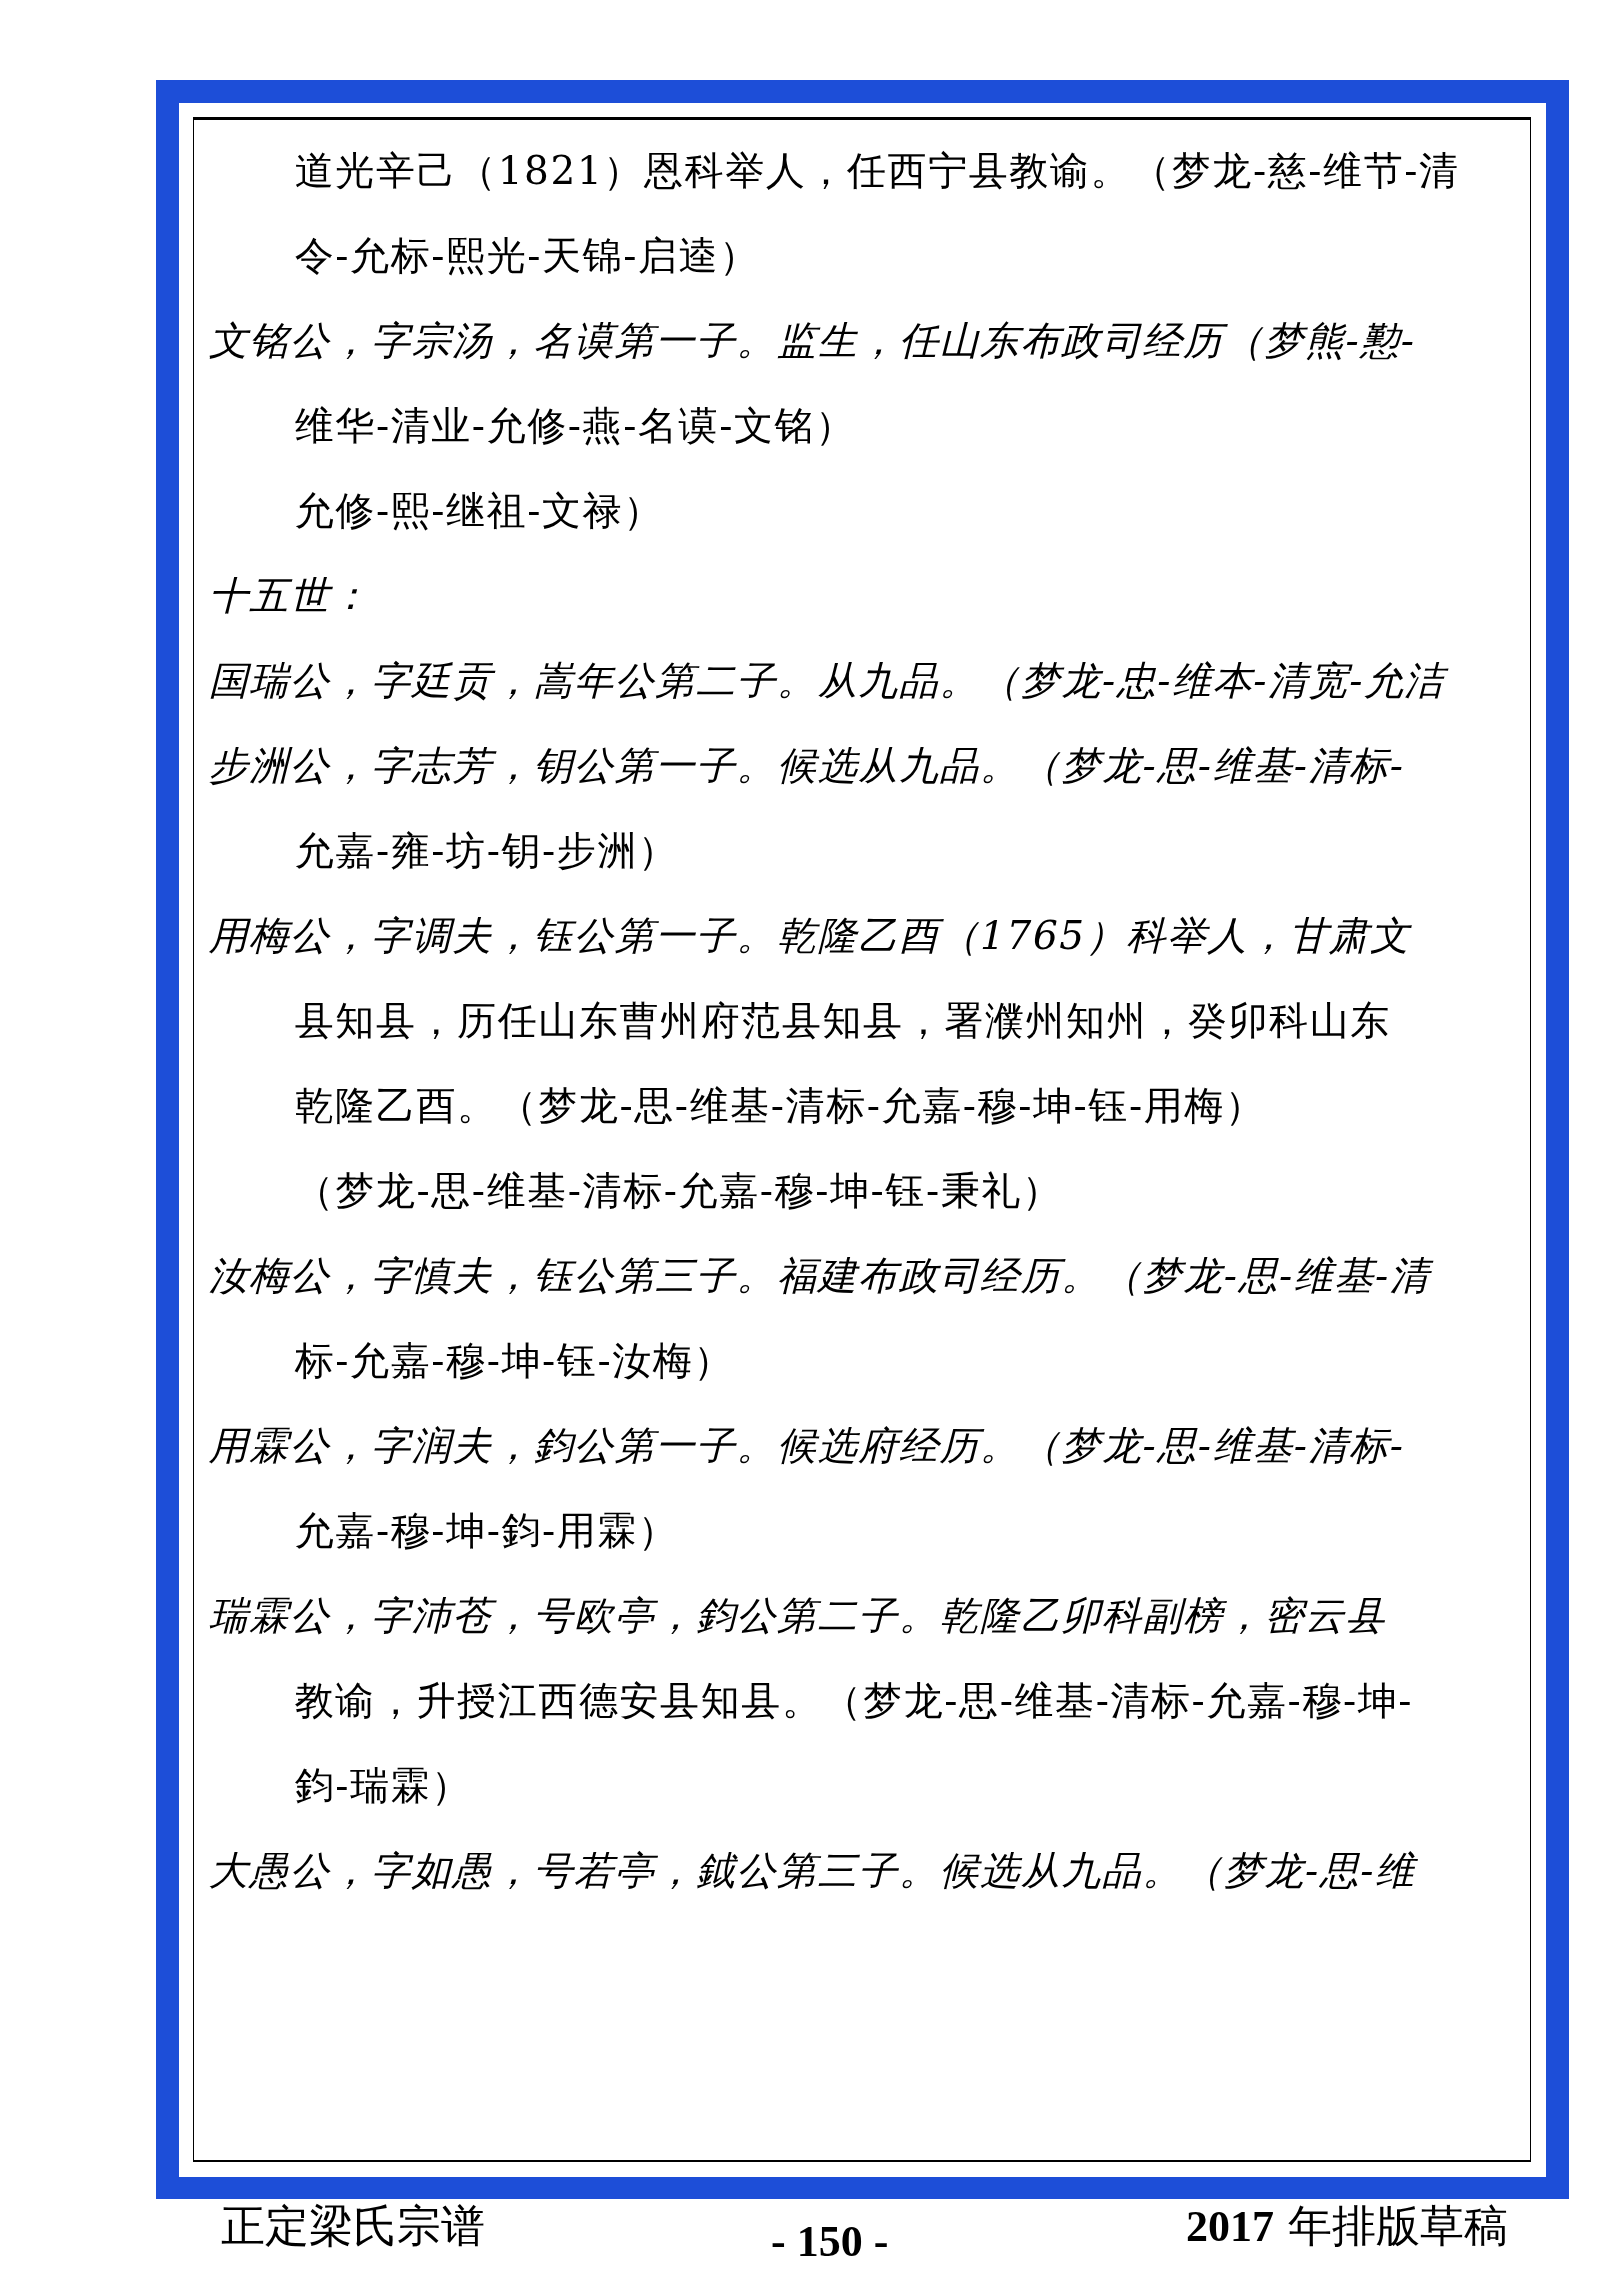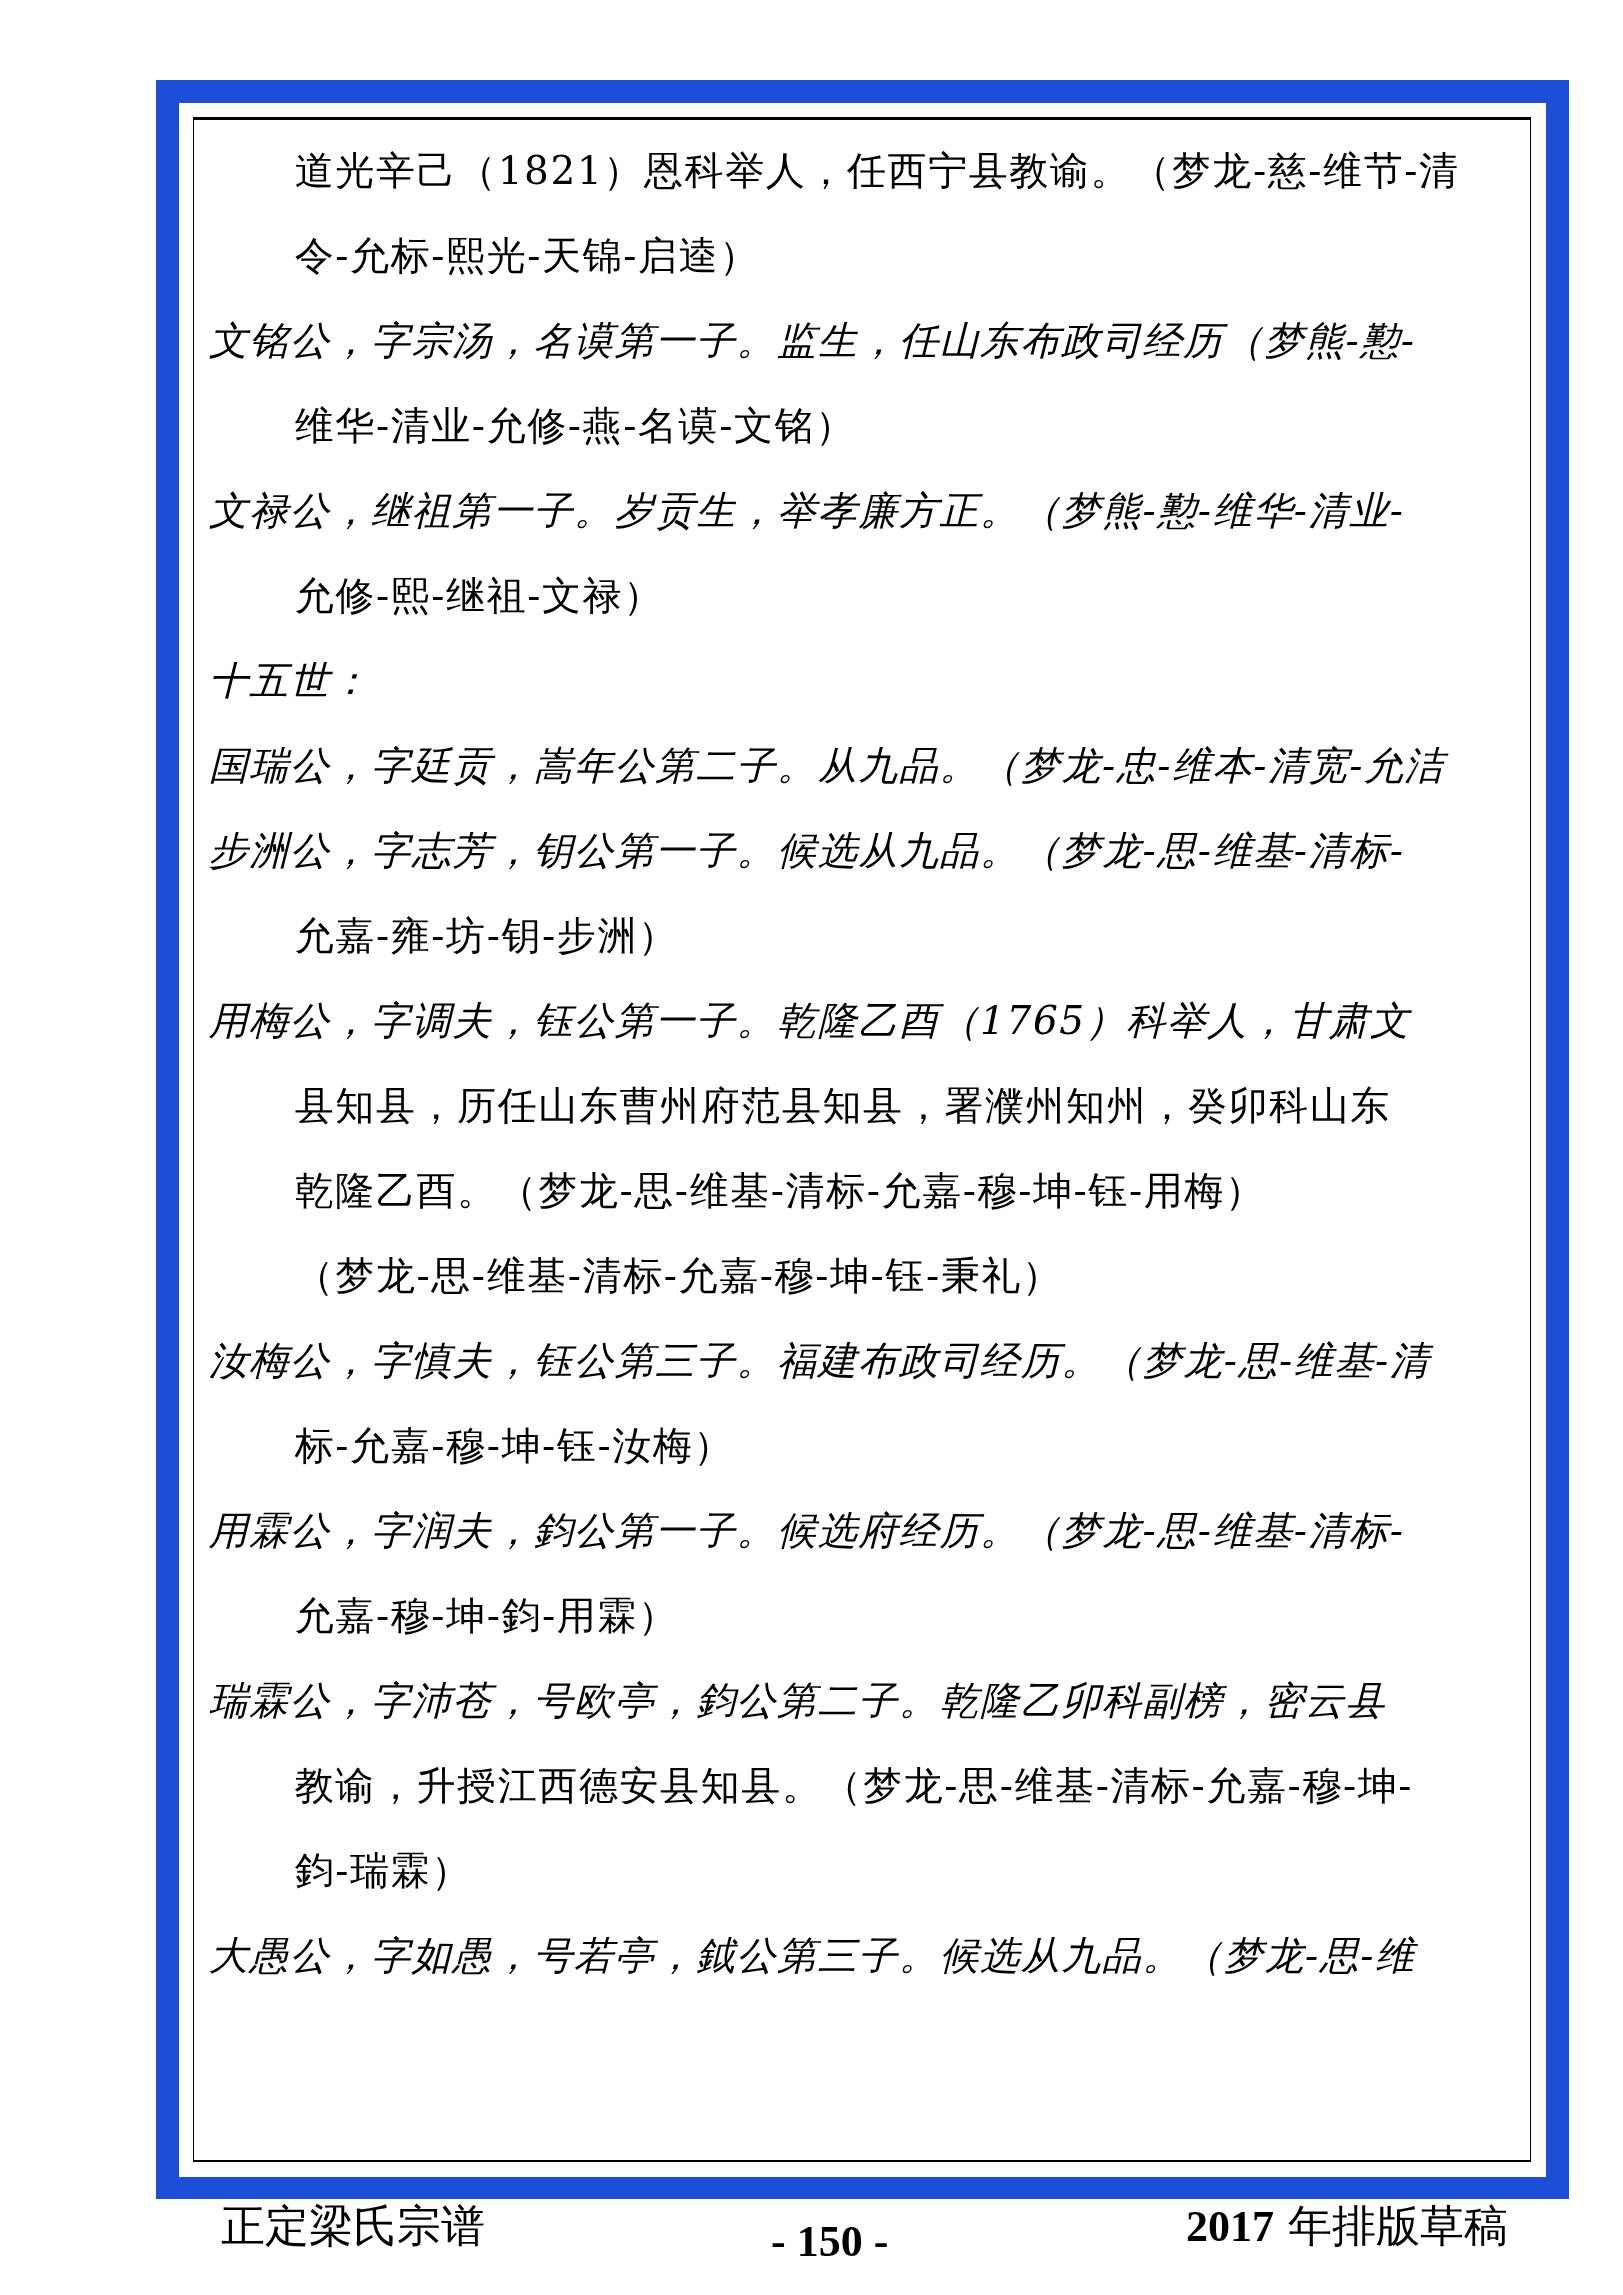--- a/index.html
+++ b/index.html
@@ -110,21 +110,20 @@
 <body>
 
 <div class="outer-frame">
   <div class="white-gap"></div>
   <div class="inner-box">
     <div class="content">
       <div class="para cont">道光辛己（1821）恩科举人，任西宁县教谕。（梦龙-慈-维节-清</div>
       <div class="para cont">令-允标-熙光-天锦-启逵）</div>
       <div class="heading">文铭公，字宗汤，名谟第一子。监生，任山东布政司经历（梦熊-懃-</div>
       <div class="para cont">维华-清业-允修-燕-名谟-文铭）</div>
-      <div class="heading">文禄公，继祖第一子。岁贡生，举孝廉方正。（梦熊-懃-维华-清业-</div>
       <div class="para cont">允修-熙-继祖-文禄）</div>
       <div class="heading">十五世：</div>
       <div class="heading">国瑞公，字廷贡，嵩年公第二子。从九品。（梦龙-忠-维本-清宽-允洁</div>
       <div class="heading">步洲公，字志芳，钥公第一子。候选从九品。（梦龙-思-维基-清标-</div>
       <div class="para cont">允嘉-雍-坊-钥-步洲）</div>
       <div class="heading">用梅公，字调夫，钰公第一子。乾隆乙酉（1765）科举人，甘肃文</div>
       <div class="para cont">县知县，历任山东曹州府范县知县，署濮州知州，癸卯科山东</div>
       <div class="para cont">乾隆乙酉。（梦龙-思-维基-清标-允嘉-穆-坤-钰-用梅）</div>
       <div class="para cont">（梦龙-思-维基-清标-允嘉-穆-坤-钰-秉礼）</div>
       <div class="heading">汝梅公，字慎夫，钰公第三子。福建布政司经历。（梦龙-思-维基-清</div>

